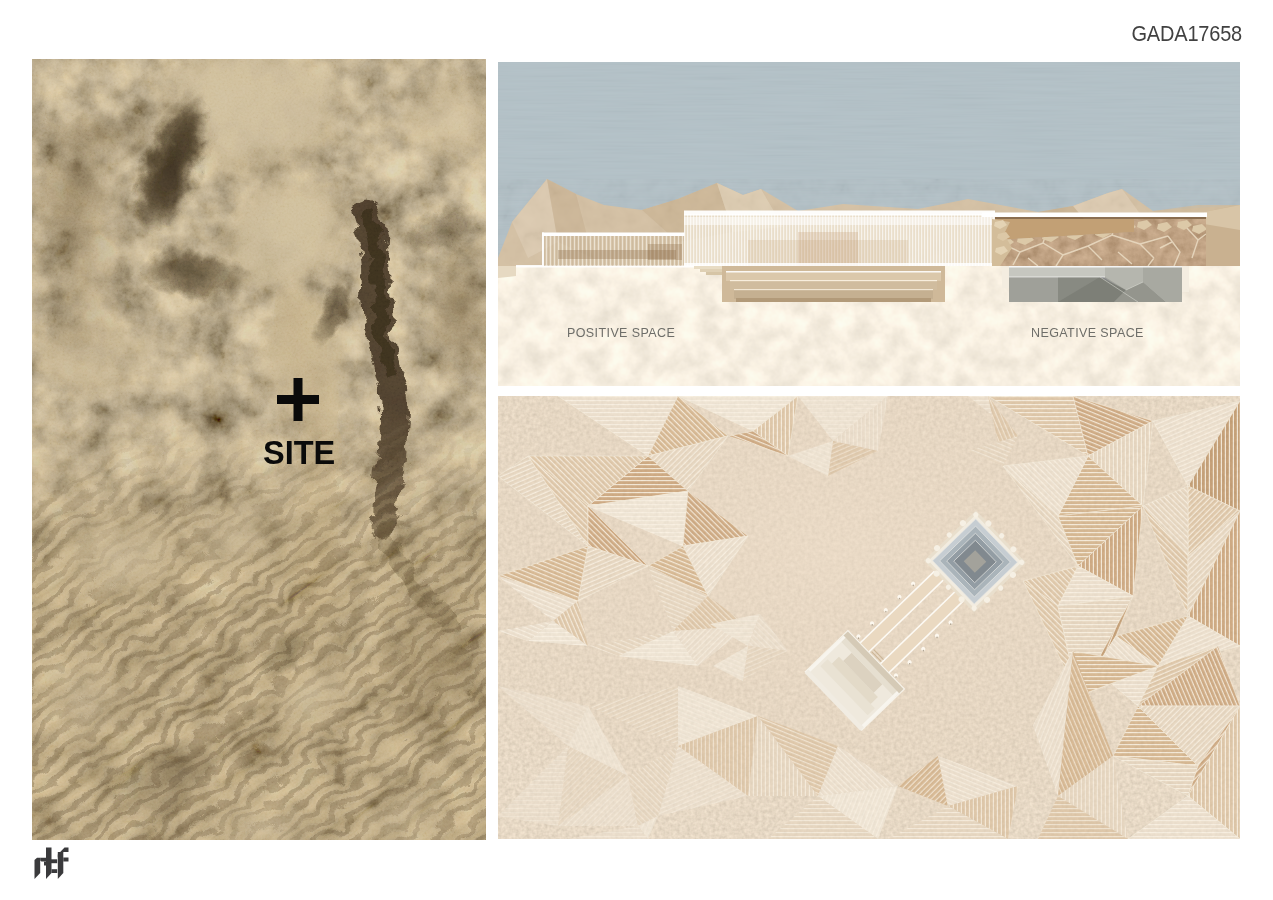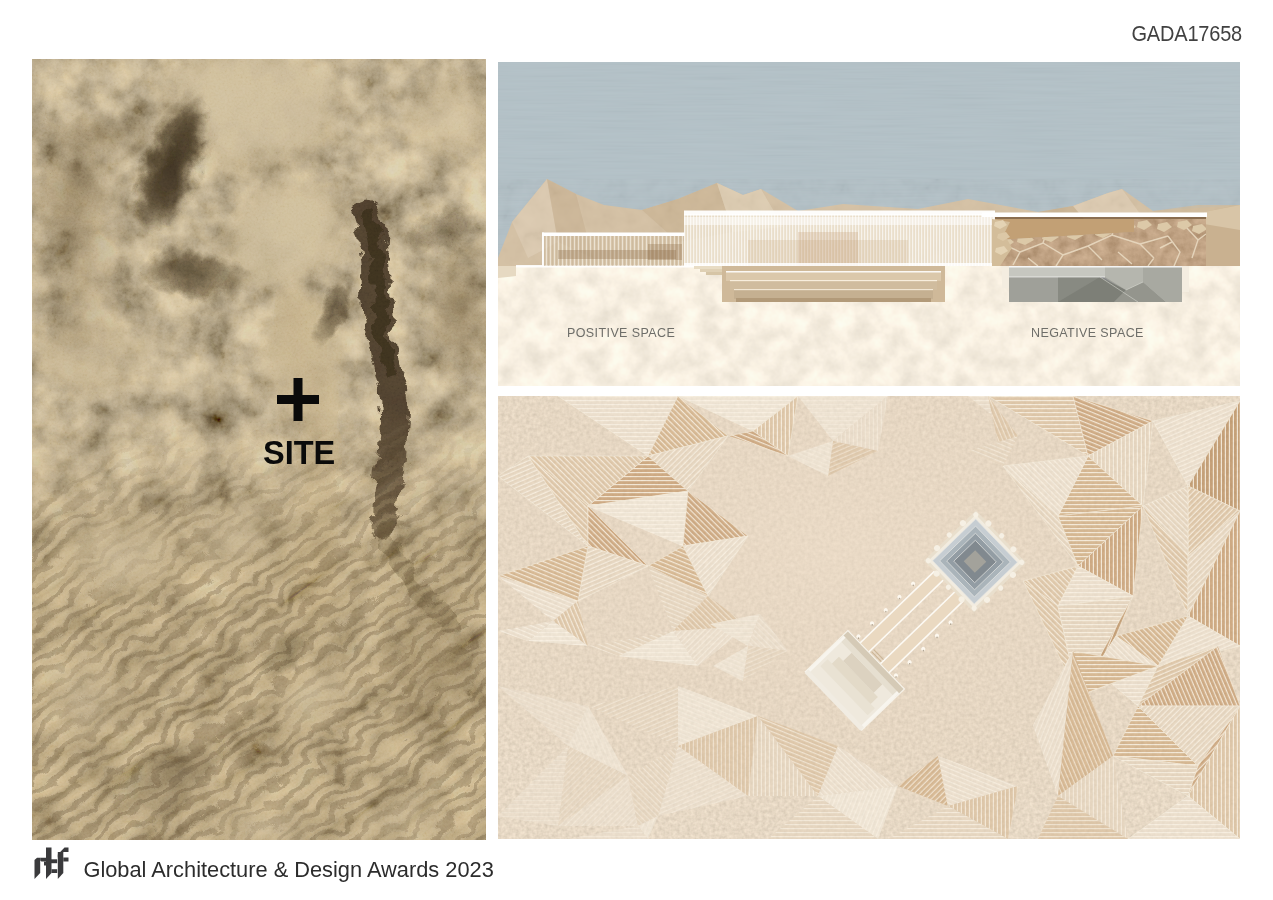--- a/index.html
+++ b/index.html
@@ -778,14 +778,13 @@
 
       <polygon points="13,0.5 18.5,0.5 18.5,26 13,32"></polygon>
       <polygon points="13,12.3 24.2,12.3 24.2,16.2 13,16.2"></polygon>
       <polygon points="18.5,22.2 24.2,22.2 24.2,26 18.5,26"></polygon>
 
       <polygon points="24.8,5 30.3,5 30.3,26 24.8,32"></polygon>
       <polygon points="24.8,7.5 31.5,0.5 35.5,0.5 35.5,5 30.3,5 24.8,10.5"></polygon>
       <polygon points="30.3,10.5 35.5,10.5 35.5,14.5 30.3,14.5"></polygon>
     </g>
   </svg>
-  <span style="font-size:21.8px;color:#2c2c2c;margin-left:10px;vertical-align:middle;position:relative;top:6px">Global Architecture &amp; Design Awards 2023</span>
 </div>
 
 </body></html>

